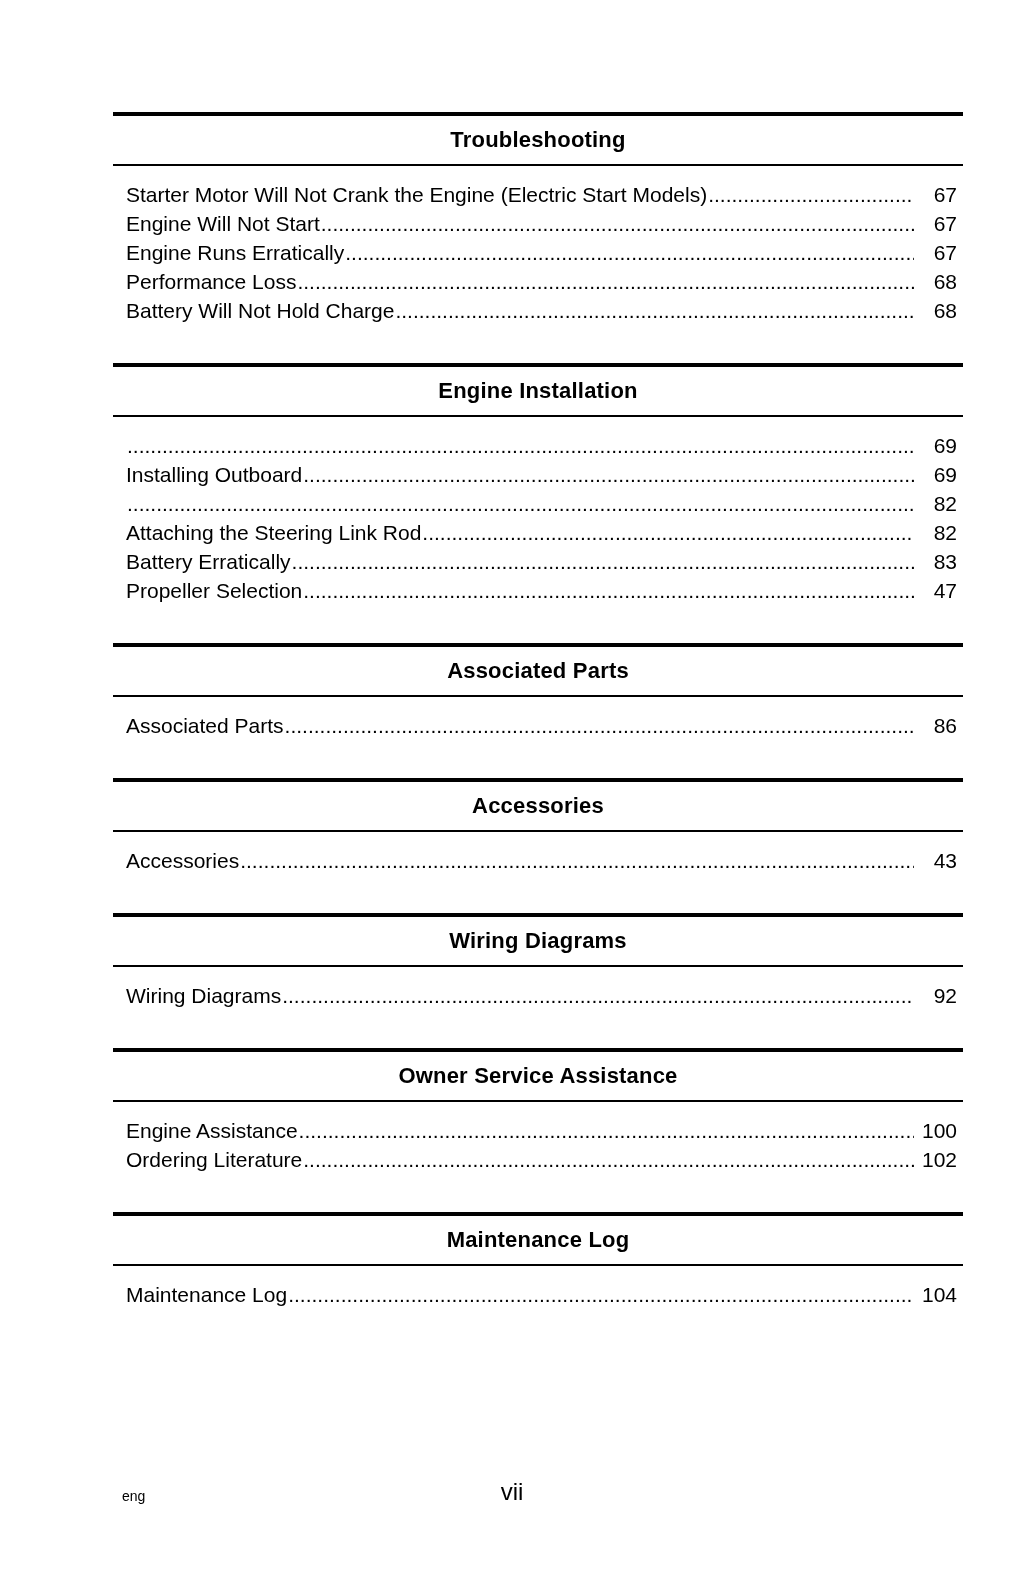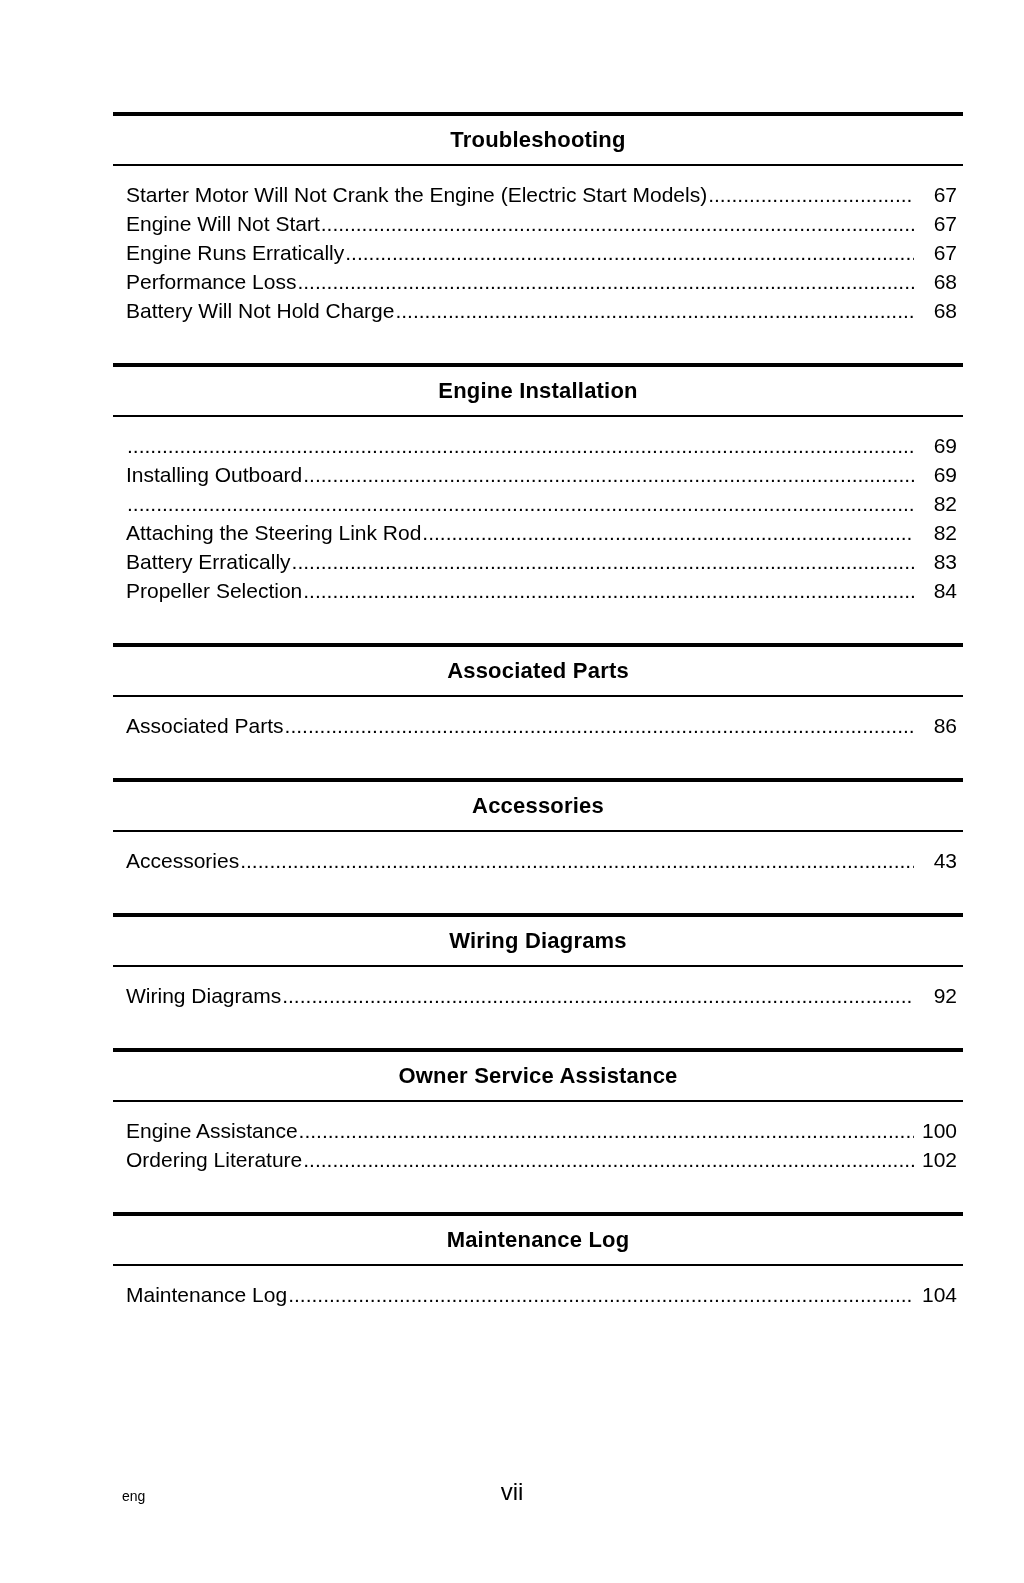--- a/index.html
+++ b/index.html
@@ -165,21 +165,21 @@
             <span class="page-num">82</span>
           </div>
           <div class="entry">
             <span class="label">Battery Erratically</span>
             <span class="dots">............................................................................................................................................</span>
             <span class="page-num">83</span>
           </div>
           <div class="entry">
             <span class="label">Propeller Selection</span>
             <span class="dots">............................................................................................................................................</span>
-            <span class="page-num">84</span>
+            <span class="page-num">47</span>
           </div>
         </div>
         <div class="gap-after-entries"></div>
       </div>
       <div class="section">
         <div class="rule"></div>
         <div class="section-title">Associated Parts</div>
         <div class="rule-thin"></div>
         <div class="entries">
           <div class="entry">

